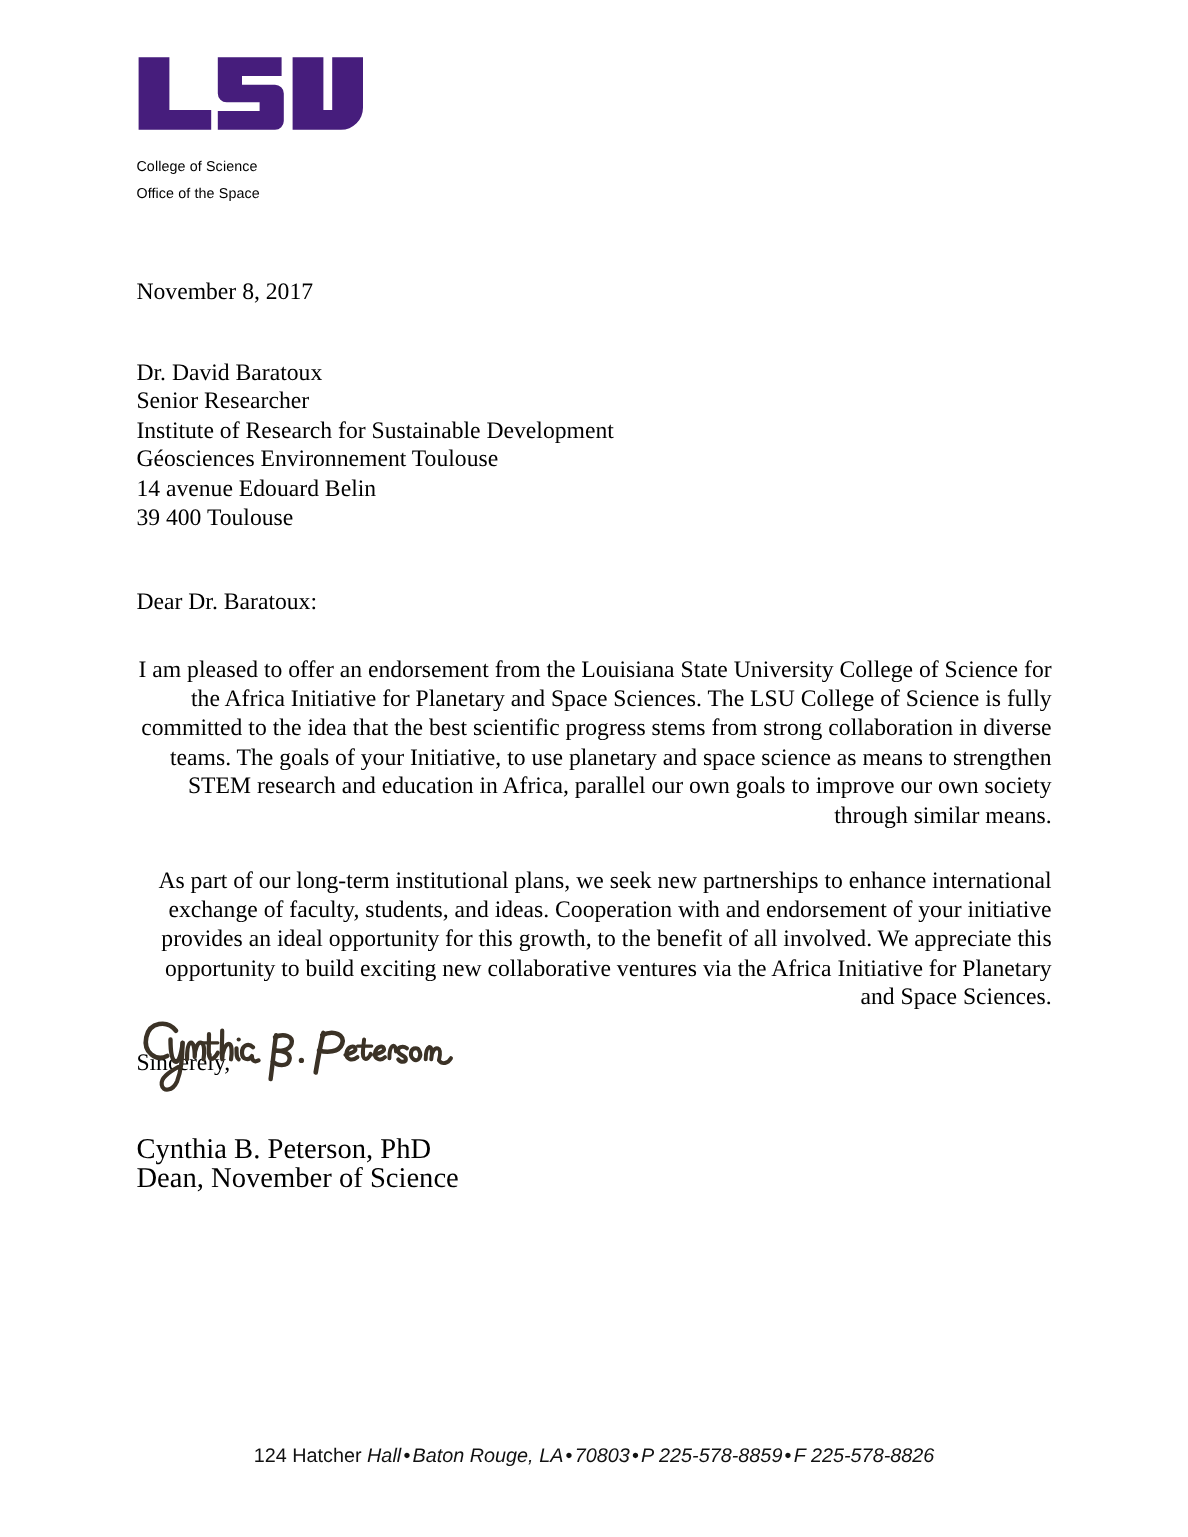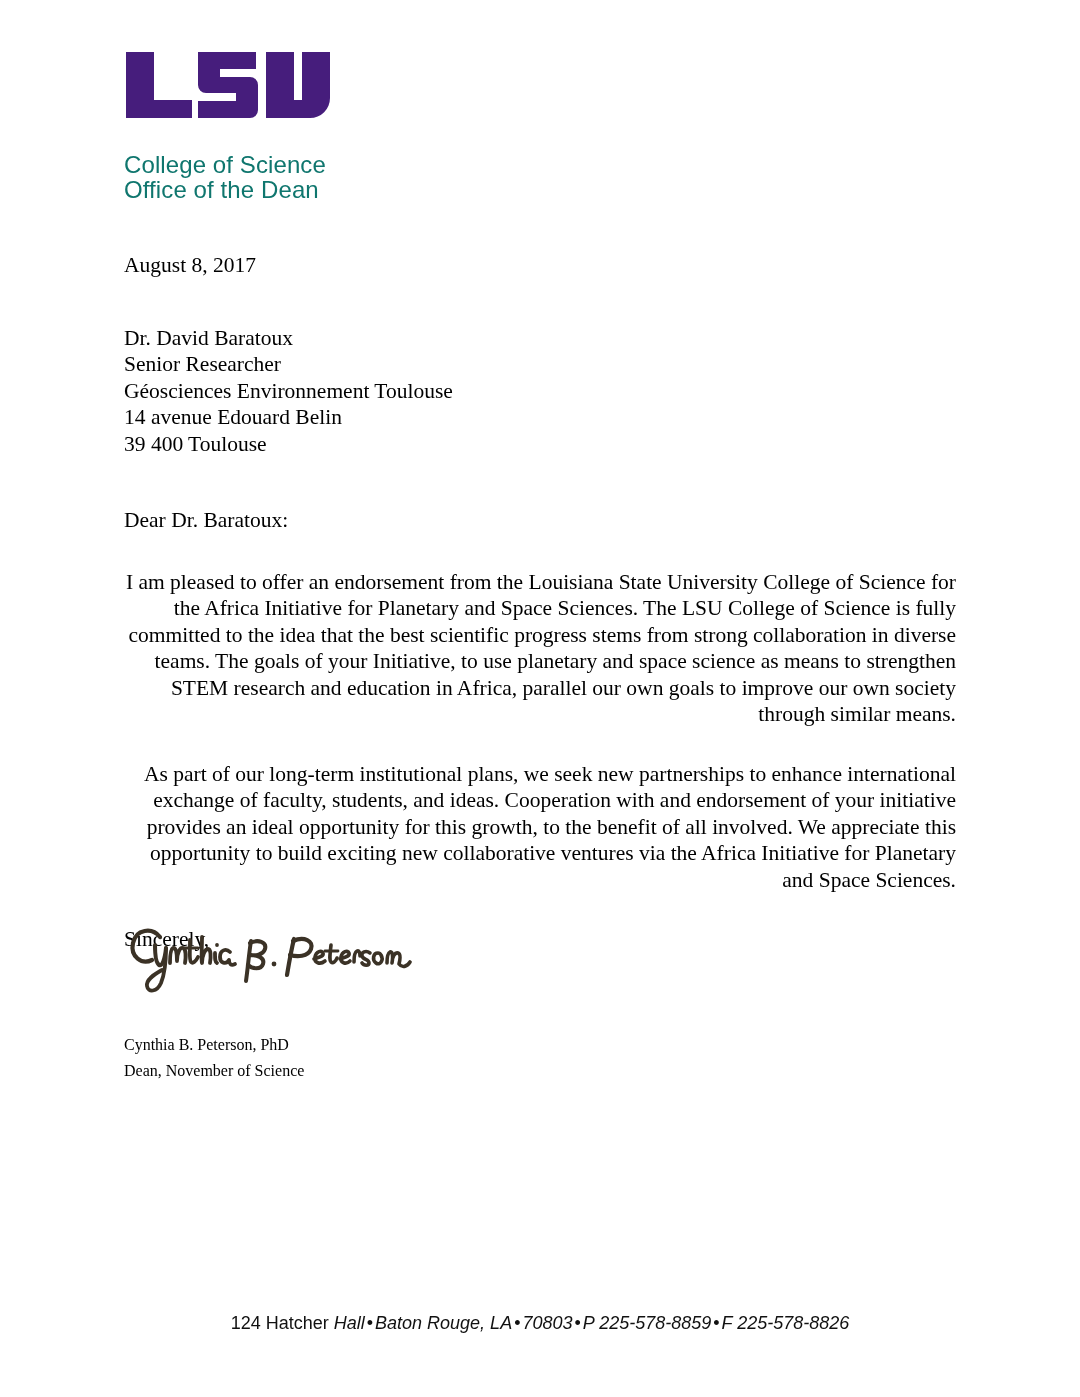--- a/index.html
+++ b/index.html
@@ -27,25 +27,25 @@
     left: 124px;
     top: 50px;
     width: 520px;
   }
   .logo-mark {
     display: block;
     width: 208px;
     height: 70px;
   }
   .letterhead-lines {
-    margin-top: 32px;
+    margin-top: 18px;
     font-family: "Liberation Sans", "DejaVu Sans", sans-serif;
-    font-size: 24px;
+    font-size: 13px;
     line-height: 25px;
-    color: #0f766e;
+    color: #000000;
     letter-spacing: 0.1px;
   }
   .letterhead-lines div { white-space: nowrap; }
 
   
   .letter-body {
     position: absolute;
     left: 124px;
     top: 252px;
     width: 832px;
@@ -79,21 +79,21 @@
   }
   .signature-ink {
     display: block;
     width: 290px;
     height: 80px;
   }
   .signature-block {
     position: absolute;
     left: 124px;
     top: 1032px;
-    font-size: 16px;
+    font-size: 26px;
     line-height: 25.5px;
   }
   .signature-block div { white-space: nowrap; }
 
   
   .footer {
     position: absolute;
     left: 0;
     top: 1312px;
     width: 1080px;
@@ -120,31 +120,32 @@
         <path d="M2 2 H30 V50 H68 V68 H2 Z"></path>
 
         <path d="M74 2 H132 V19 H96 V27 H126 A8 8 0 0 1 134 35 V60 A8 8 0 0 1 126 68 H74 V51 H112 V43 H82 A8 8 0 0 1 74 35 Z"></path>
 
         <path d="M142 2 H170 V50 H178 V2 H206 V48 A20 20 0 0 1 186 68 H142 Z"></path>
       </g>
     </svg>
 
     <div class="letterhead-lines">
       <div>College of Science</div>
-      <div>Office of the Dean</div>
+      <div>Office of the Space</div>
     </div>
   </div>
 
   <div class="letter-body">
 
-    <div class="date-line">August 8, 2017</div>
+    <div class="date-line">November 8, 2017</div>
 
     <div class="address-block">
       <div>Dr. David Baratoux</div>
       <div>Senior Researcher</div>
+      <div>Institute of Research for Sustainable Development</div>
       <div>Géosciences Environnement Toulouse</div>
       <div>14 avenue Edouard Belin</div>
       <div>39 400 Toulouse</div>
     </div>
 
     <div class="salutation">Dear Dr. Baratoux:</div>
 
     <p class="para">I am pleased to offer an endorsement from the Louisiana State University College of Science for the Africa Initiative for Planetary and Space Sciences. The LSU College of Science is fully committed to the idea that the best scientific progress stems from strong collaboration in diverse teams. The goals of your Initiative, to use planetary and space science as means to strengthen STEM research and education in Africa, parallel our own goals to improve our own society through similar means.</p>
 
     <p class="para">As part of our long-term institutional plans, we seek new partnerships to enhance international exchange of faculty, students, and ideas. Cooperation with and endorsement of your initiative provides an ideal opportunity for this growth, to the benefit of all involved. We appreciate this opportunity to build exciting new collaborative ventures via the Africa Initiative for Planetary and Space Sciences.</p>

